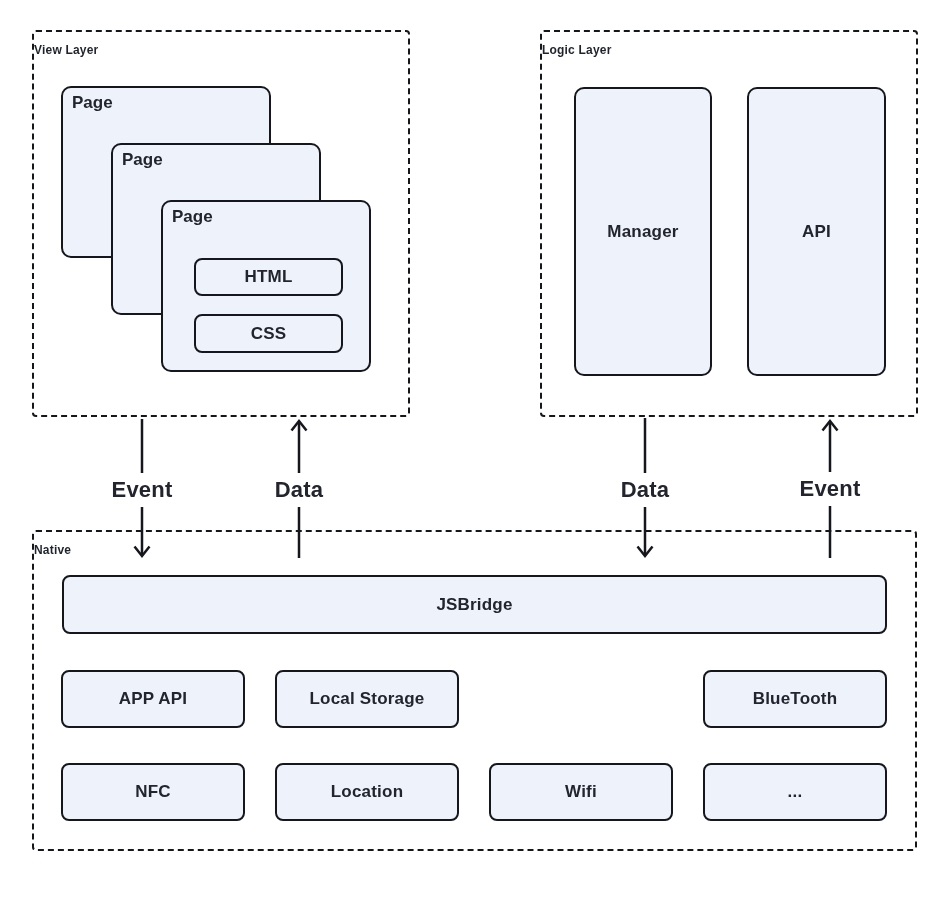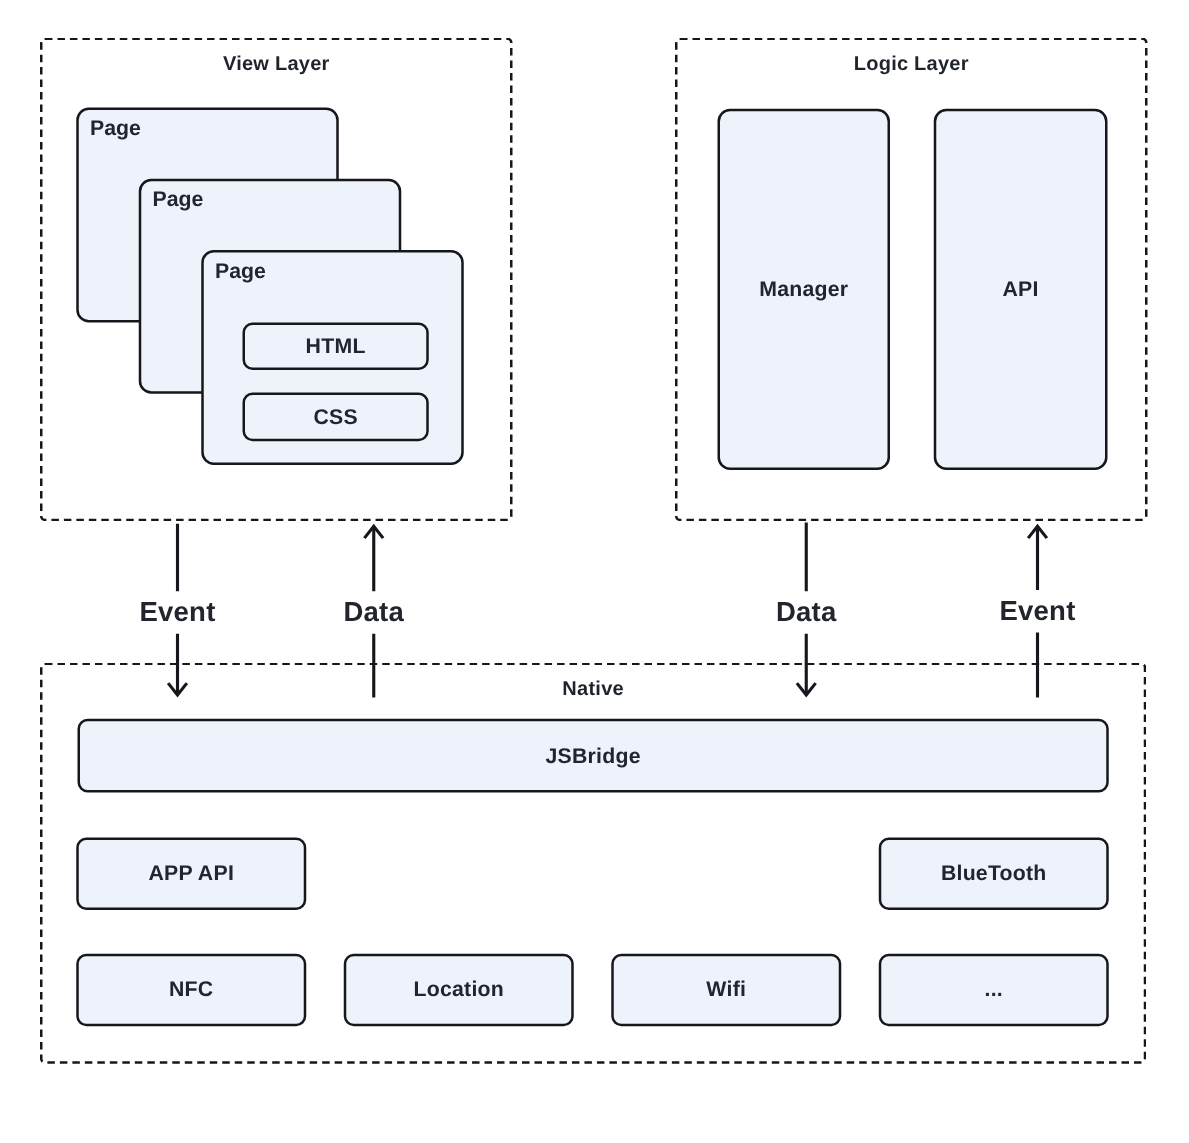--- a/index.html
+++ b/index.html
@@ -17,23 +17,23 @@
     position: absolute;
     border: 2.5px dashed #15171c;
     border-radius: 4px;
     background: #ffffff;
   }
   #view-layer  { left: 32px;  top: 30px;  width: 378px; height: 387px; }
   #logic-layer { left: 540px; top: 30px;  width: 378px; height: 387px; }
   #native-layer{ left: 32px;  top: 530px; width: 885px; height: 321px; }
 
   .layer-title {
-    text-align: center;
+    text-align: left;
     font-weight: 700;
-    font-size: 16px;
+    font-size: 12px;
     padding-top: 11px;
     color: #1f232c;
     letter-spacing: .2px;
   }
 
   
   .node {
     position: absolute;
     background: #eef2fb;
     border: 2.5px solid #15171c;
@@ -126,20 +126,21 @@
     <div class="layer-title">Logic Layer</div>
     <div class="node" id="api-box">API</div>
     <div class="node" id="manager-box">Manager</div>
   </div>
 
   <div class="layer" id="native-layer">
     <div class="layer-title">Native</div>
     <div class="node" id="jsbridge-box">JSBridge</div>
 
     <div class="node cap r0 c0">APP API</div>
+    <div class="node cap r0 c1">Local Storage</div>
     <div class="node cap r0 c3">BlueTooth</div>
 
     <div class="node cap r1 c0">NFC</div>
     <div class="node cap r1 c1">Location</div>
     <div class="node cap r1 c2">Wifi</div>
     <div class="node cap r1 c3">...</div>
   </div>
 
   <svg id="arrows" viewBox="0 0 951 914" fill="none" stroke="#15171c" stroke-width="2.5" stroke-linecap="butt" stroke-linejoin="miter">
 

